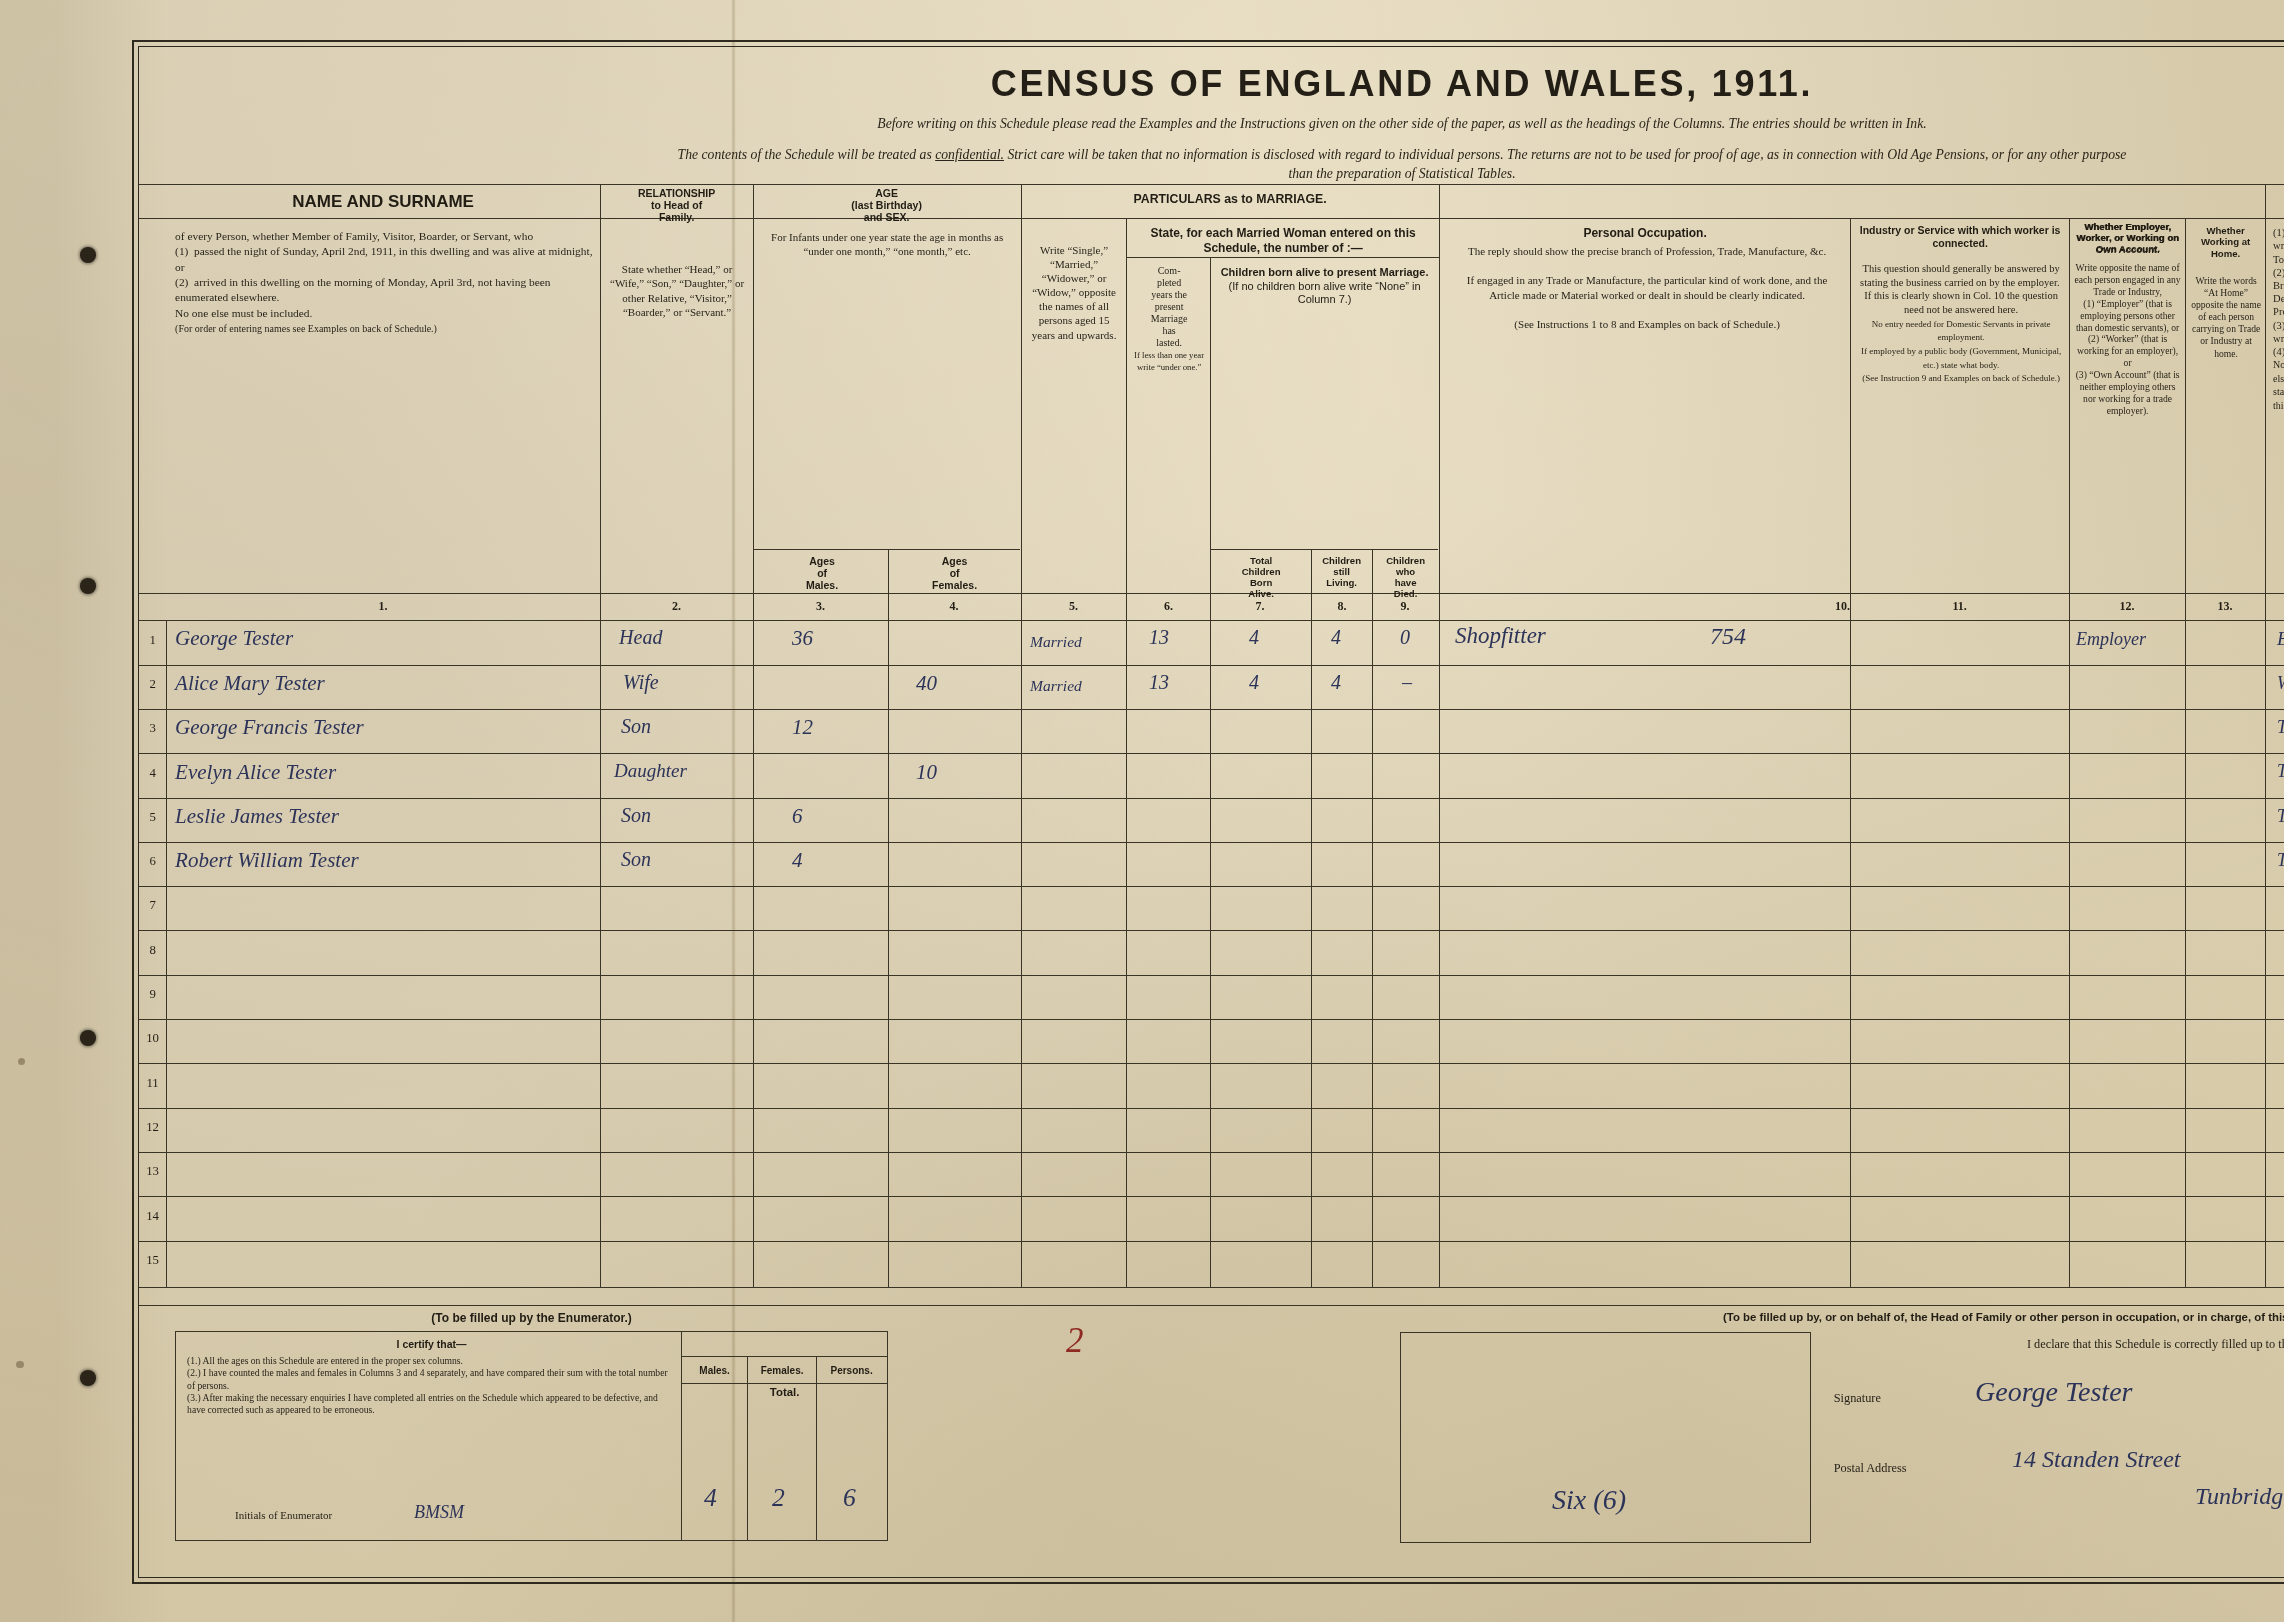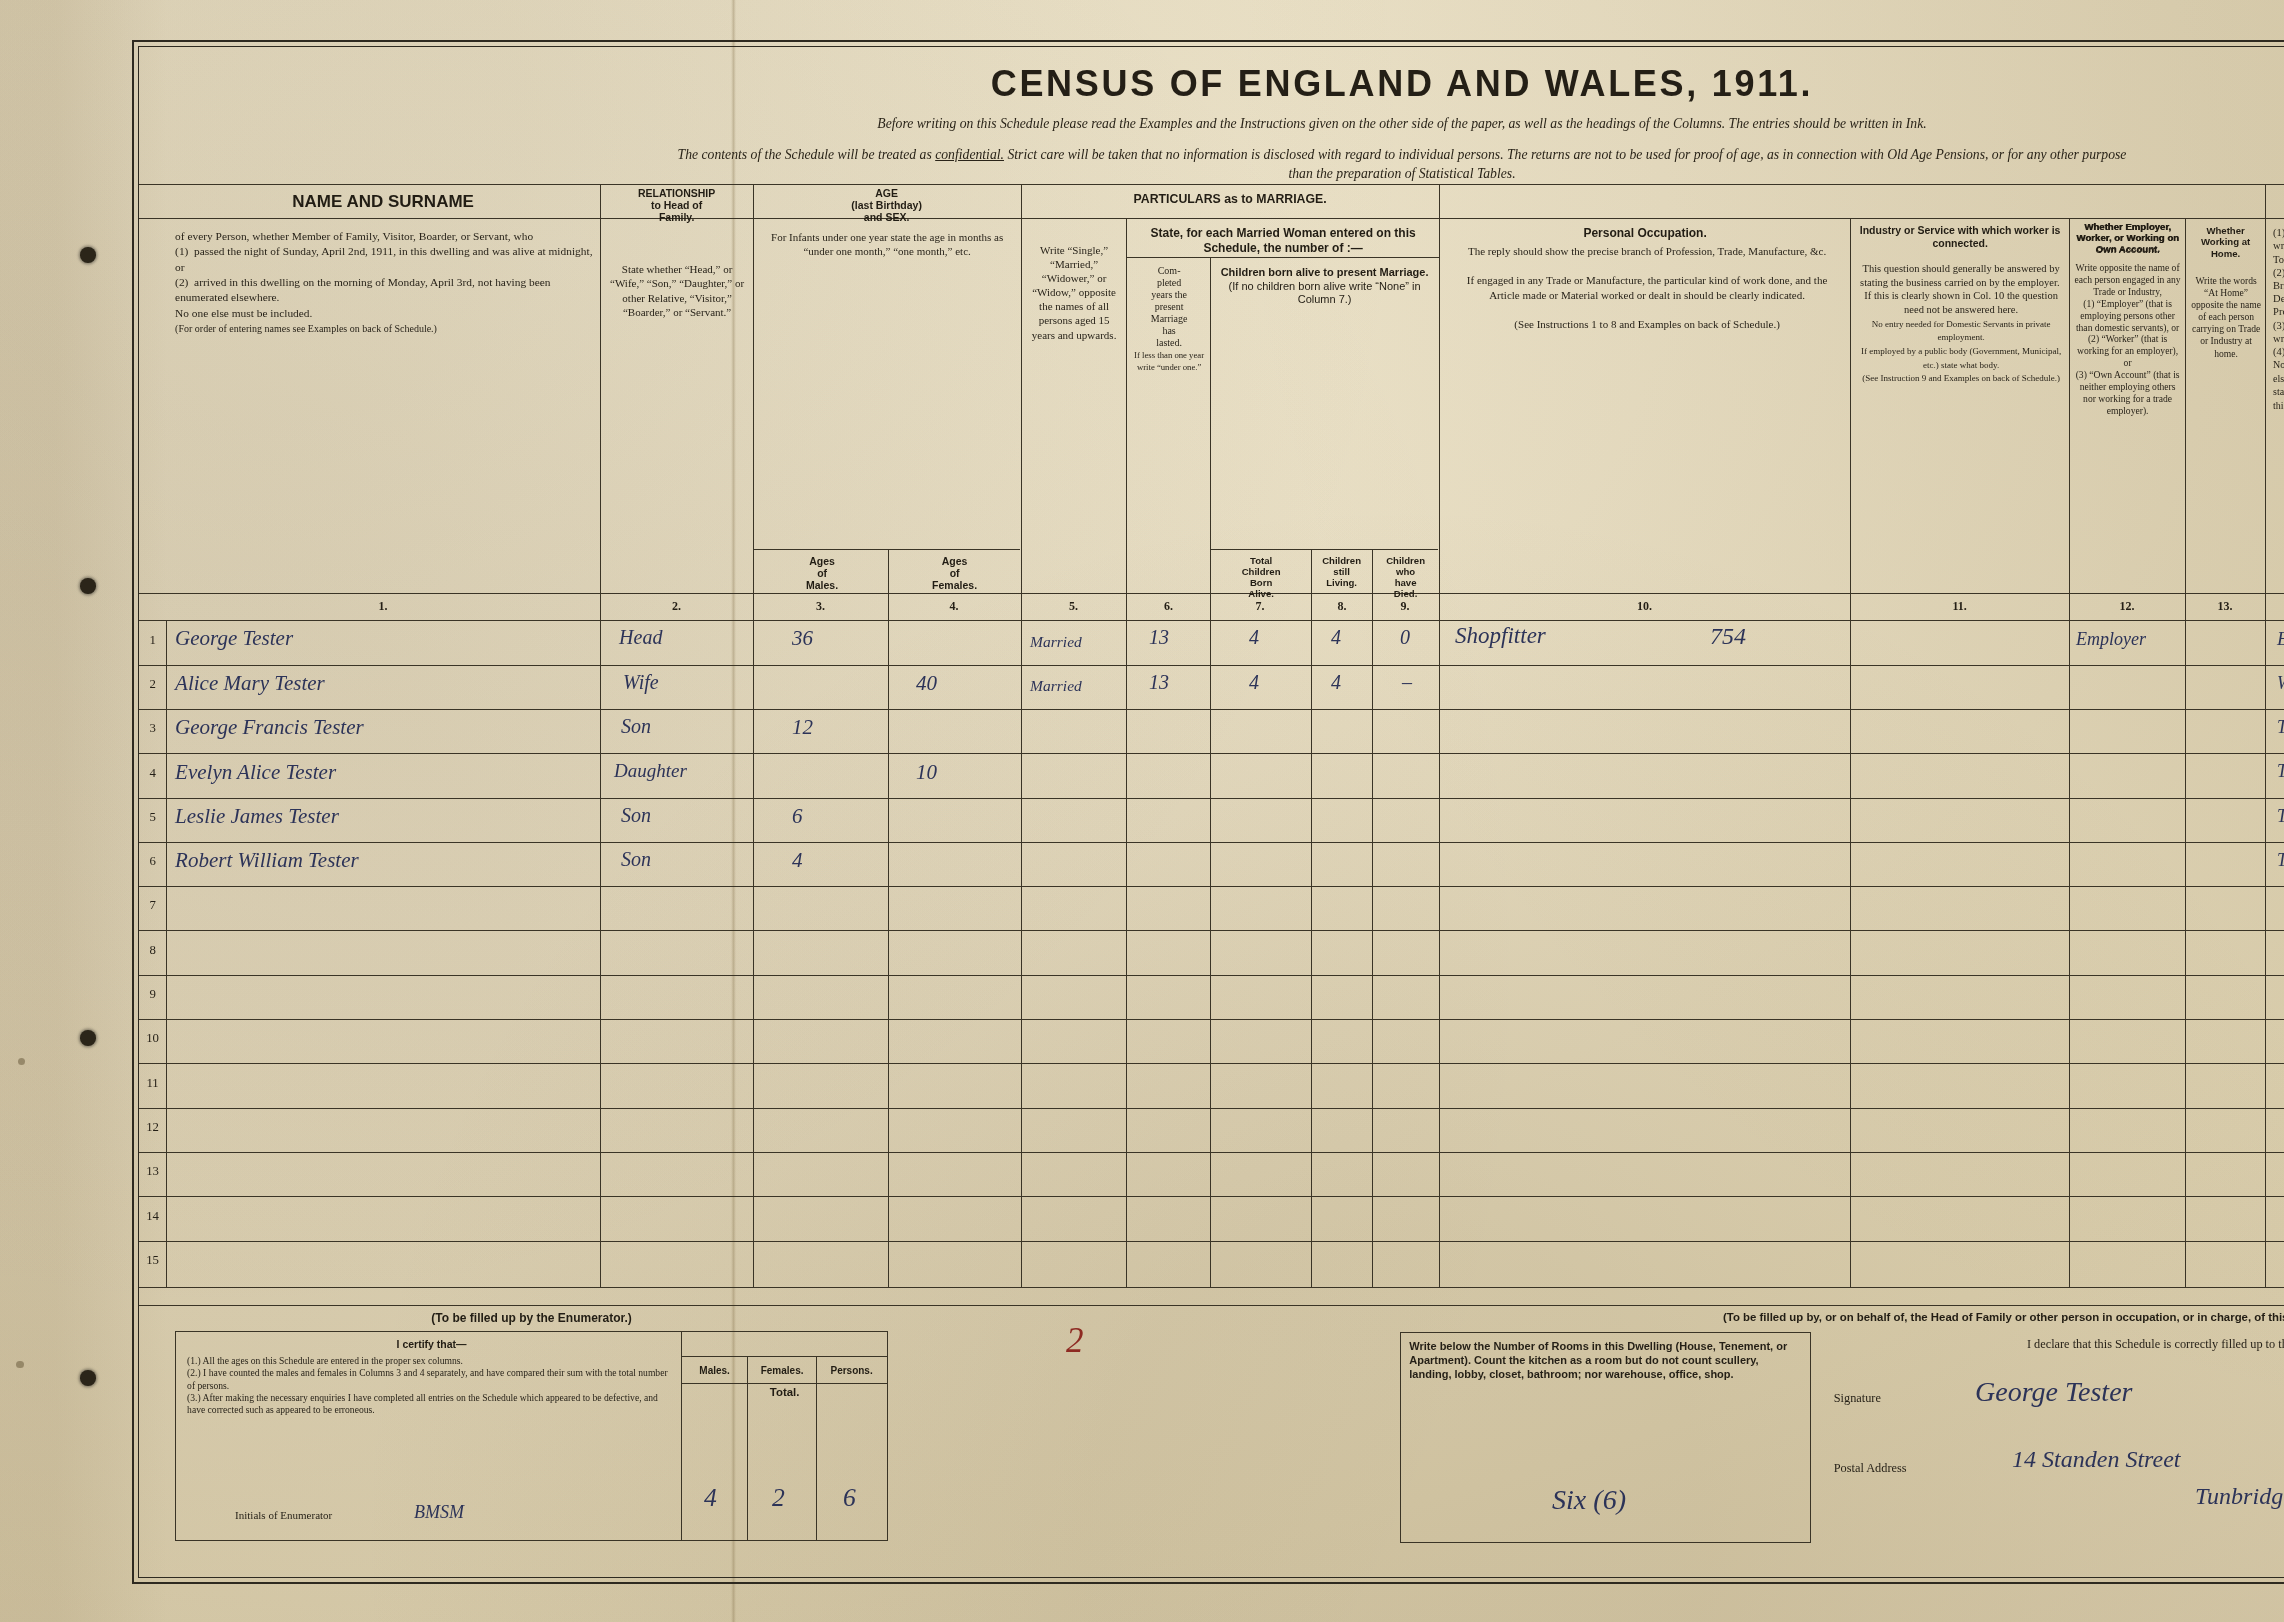--- a/index.html
+++ b/index.html
@@ -210,21 +210,21 @@
 
     <div class="colnum" style="left:27px;top:552px;width:434px;">1.</div>
     <div class="colnum" style="left:461px;top:552px;width:153px;">2.</div>
     <div class="colnum" style="left:614px;top:552px;width:135px;">3.</div>
     <div class="colnum" style="left:749px;top:552px;width:132px;">4.</div>
     <div class="colnum" style="left:882px;top:552px;width:105px;">5.</div>
     <div class="colnum" style="left:987px;top:552px;width:85px;">6.</div>
     <div class="colnum" style="left:1071px;top:552px;width:100px;">7.</div>
     <div class="colnum" style="left:1172px;top:552px;width:62px;">8.</div>
     <div class="colnum" style="left:1233px;top:552px;width:66px;">9.</div>
-    <div class="colnum" style="left:1300px;top:552px;width:411px;">10.</div>
+    <div class="colnum" style="left:1300px;top:552px;width:411px;text-align:right;">10.</div>
     <div class="colnum" style="left:1711px;top:552px;width:219px;">11.</div>
     <div class="colnum" style="left:1930px;top:552px;width:116px;">12.</div>
     <div class="colnum" style="left:2046px;top:552px;width:80px;">13.</div>
     <div class="colnum" style="left:2126px;top:552px;width:171px;">14.</div>
 
     <div class="rownum" style="left:0;top:586px;width:27px;">1</div>
     <div class="ink" style="left:36px;top:579px;font-size:21px;">George Tester</div>
     <div class="ink" style="left:480px;top:579px;font-size:20px;">Head</div>
     <div class="ink" style="left:653px;top:579px;font-size:21px;">36</div>
     <div class="ink" style="left:777px;top:579px;font-size:21px;"></div>
@@ -310,21 +310,20 @@
       </div>
       <div class="body-txt" style="left:59px;top:177px;font-size:11px;">Initials of Enumerator</div>
       <div class="ink" style="left:238px;top:170px;font-size:18px;">BMSM</div>
     </div>
 
     <div class="ink red" style="left:927px;top:1274px;font-size:35px;">2</div>
 
     <div class="hdrs" style="left:1261px;top:1264px;width:1267px;font-size:11.4px;">(To be filled up by, or on behalf of, the Head of Family or other person in occupation, or in charge, of this dwelling.)</div>
 
     <div class="foot-l" style="left:1261px;top:1285px;width:411px;height:211px;">
-      <div class="body-txt" style="left:8.2px;top:5.5px;width:394px;font-size:11px;line-height:1.3;font-weight:bold;font-family:'Liberation Sans',sans-serif;">Write below the Number of Rooms in this Dwelling (House, Tenement, or Apartment). Count the kitchen as a room but do not count scullery, landing, lobby, closet, bathroom; nor warehouse, office, shop.</div>
       <div class="ink" style="left:151px;top:151px;font-size:28px;">Six (6)</div>
     </div>
 
     <div class="blk" style="left:1681px;top:1285px;width:847px;height:211px;">
       <div class="body-txt ctr" style="left:0;top:4.6px;width:847px;font-size:12.3px;">I declare that this Schedule is correctly filled up to the best of my knowledge and belief.</div>
       <div class="body-txt" style="left:13.7px;top:59px;font-size:12.3px;">Signature</div>
       <div class="ink" style="left:155px;top:44px;font-size:28px;">George Tester</div>
       <div class="body-txt" style="left:13.7px;top:129px;font-size:12.3px;">Postal Address</div>
       <div class="ink" style="left:192px;top:114px;font-size:24px;">14 Standen Street</div>
       <div class="ink" style="left:375px;top:151px;font-size:24px;">Tunbridge Wells</div>

